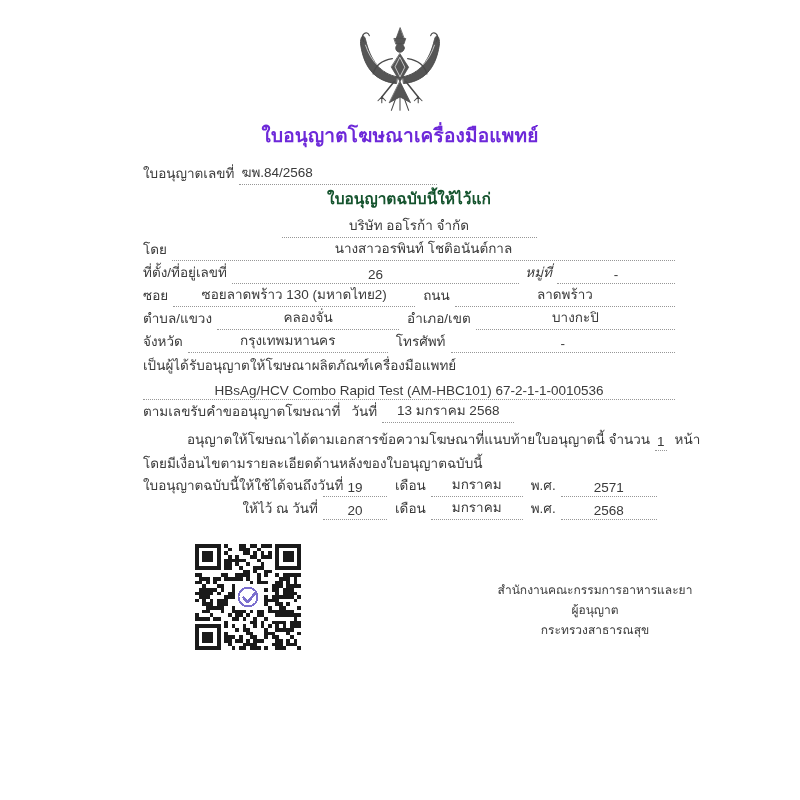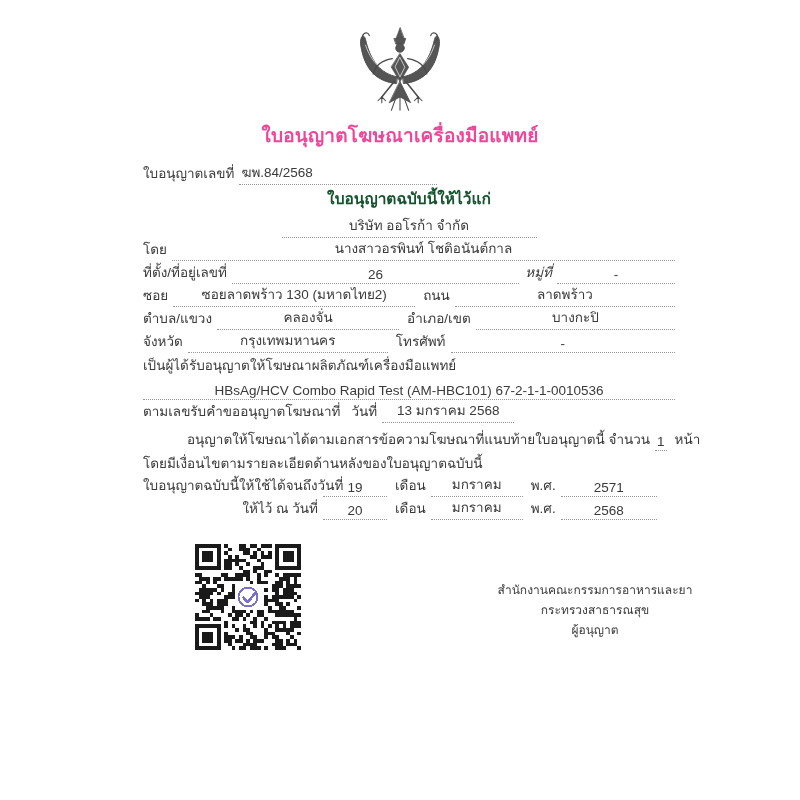--- a/index.html
+++ b/index.html
@@ -2,21 +2,21 @@
 <html><head>
 <meta charset="utf-8">
 <style>
   * { margin:0; padding:0; box-sizing:border-box; }
   html,body { width:800px; height:800px; background:#ffffff; }
   body { font-family:"Liberation Sans","DejaVu Sans",sans-serif; color:#3a3a3a; }
   .page { position:relative; width:800px; height:800px; background:#fff; overflow:hidden; }
 
   .emblem { position:absolute; left:352px; top:26px; width:96px; height:92px; }
   .doc-title { position:absolute; left:0; top:120px; width:800px; text-align:center;
-               font-size:19px; font-weight:bold; color:#ec4899; letter-spacing:.2px; }
+               font-size:19px; font-weight:bold; color:#6d28d9; letter-spacing:.2px; }
 
   .content { position:absolute; left:143px; top:162px; width:532px; font-size:13.5px; }
 
   .row { display:flex; align-items:flex-end; height:23px; }
   .lbl { white-space:nowrap; padding:0 5px 1px 0; }
   .fld { border-bottom:1.5px dotted #979797; text-align:center; padding:0 2px 1px 2px;
          white-space:nowrap; overflow:visible; }
   .grow { flex:1 1 auto; }
   .center-heading { text-align:center; font-weight:bold; font-size:15.5px; height:26px;
                     display:flex; align-items:flex-end; justify-content:center; color:#14532d; }
@@ -473,17 +473,17 @@
         <rect x="0" y="22" width="1" height="7" fill="#1a1a1a"></rect>
         <rect x="6" y="22" width="1" height="7" fill="#1a1a1a"></rect>
         <rect x="2" y="24" width="3" height="3" fill="#1a1a1a"></rect>
         <circle cx="14.5" cy="14.5" r="2.6" fill="#fff" stroke="#7b6fce" stroke-width="0.5"></circle>
         <path d="M13.3 14.7 l1.1 1.2 l2.2 -2.6" fill="none" stroke="#7b6fce" stroke-width="0.7" stroke-linecap="round" stroke-linejoin="round"></path>
       </svg>
   </div>
 
   <div class="sig-block">
     <div>สำนักงานคณะกรรมการอาหารและยา</div>
+    <div>ผู้อนุญาต</div>
     <div>กระทรวงสาธารณสุข</div>
-    <div>ผู้อนุญาต</div>
   </div>
 
 </div>
 
 </body></html>

